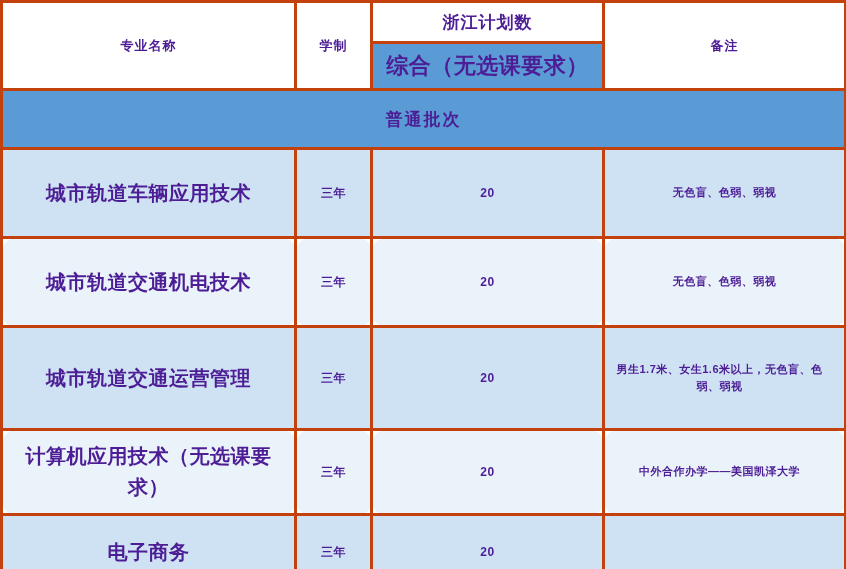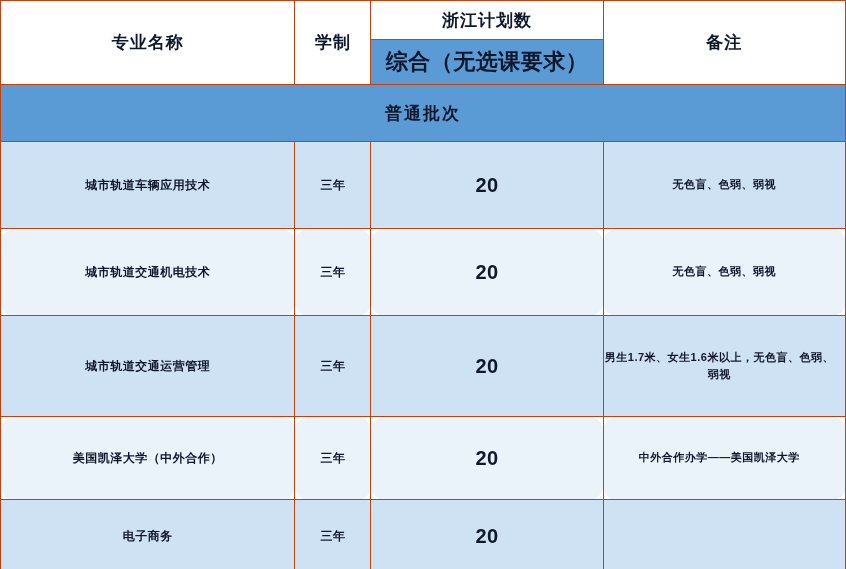--- a/index.html
+++ b/index.html
@@ -19,36 +19,36 @@
     height: 569px;
     position: relative;
     background: #ffffff;
   }
   table.plan {
     width: 846px;
     border-collapse: collapse;
     table-layout: fixed;
   }
   table.plan td, table.plan th {
-    border: 1px solid #c2410c;
+    border: 3px solid #c2410c;
     text-align: center;
     vertical-align: middle;
     font-weight: bold;
-    color: #0f172a;
+    color: #4c1d95;
   }
   
   col.c-major { width: 294px; }
   col.c-len   { width: 76px; }
   col.c-plan  { width: 232px; }
   col.c-note  { width: 242px; }
 
   
   .hdr-cell {
     background: #ffffff;
-    font-size: 17px;
+    font-size: 13px;
     height: 40px;
     letter-spacing: 1px;
   }
   .hdr-plan-top {
     background: #ffffff;
     font-size: 17px;
     height: 36px;
     letter-spacing: 1px;
   }
   .hdr-plan-sub {
@@ -69,22 +69,22 @@
   }
   
   .row-a td { background: #cfe2f3; }
   .row-b td { background: #eaf2fa; border-radius: 14px; }
   .data-cell {
     font-size: 12px;
     padding: 10px 6px;
     line-height: 1.55;
     letter-spacing: 0.5px;
   }
-  .major-cell { font-size: 12px; }
-  .num-cell { font-size: 20px; font-weight: normal; }
+  .major-cell { font-size: 20px; }
+  .num-cell { font-size: 12px; font-weight: normal; }
   .note-cell { font-size: 11px; }
   .note-left {
     text-align: left;
     padding-left: 0;
     padding-right: 10px;
   }
   .h-tall { height: 66px; }
   .h-mid  { height: 62px; }
   .h-lg   { height: 80px; }
   .h-sm   { height: 52px; }
@@ -130,21 +130,21 @@
       </tr>
 
       <tr class="row-a">
         <td class="data-cell major-cell h-lg">城市轨道交通运营管理</td>
         <td class="data-cell">三年</td>
         <td class="data-cell num-cell">20</td>
         <td class="data-cell note-cell note-left">男生1.7米、女生1.6米以上，无色盲、色弱、弱视</td>
       </tr>
 
       <tr class="row-b">
-        <td class="data-cell major-cell h-mid">美国凯泽大学（中外合作）</td>
+        <td class="data-cell major-cell h-mid">计算机应用技术（无选课要求）</td>
         <td class="data-cell">三年</td>
         <td class="data-cell num-cell">20</td>
         <td class="data-cell note-cell note-left">中外合作办学——美国凯泽大学</td>
       </tr>
 
       <tr class="row-a">
         <td class="data-cell major-cell h-sm">电子商务</td>
         <td class="data-cell">三年</td>
         <td class="data-cell num-cell">20</td>
         <td class="data-cell note-cell"></td>

